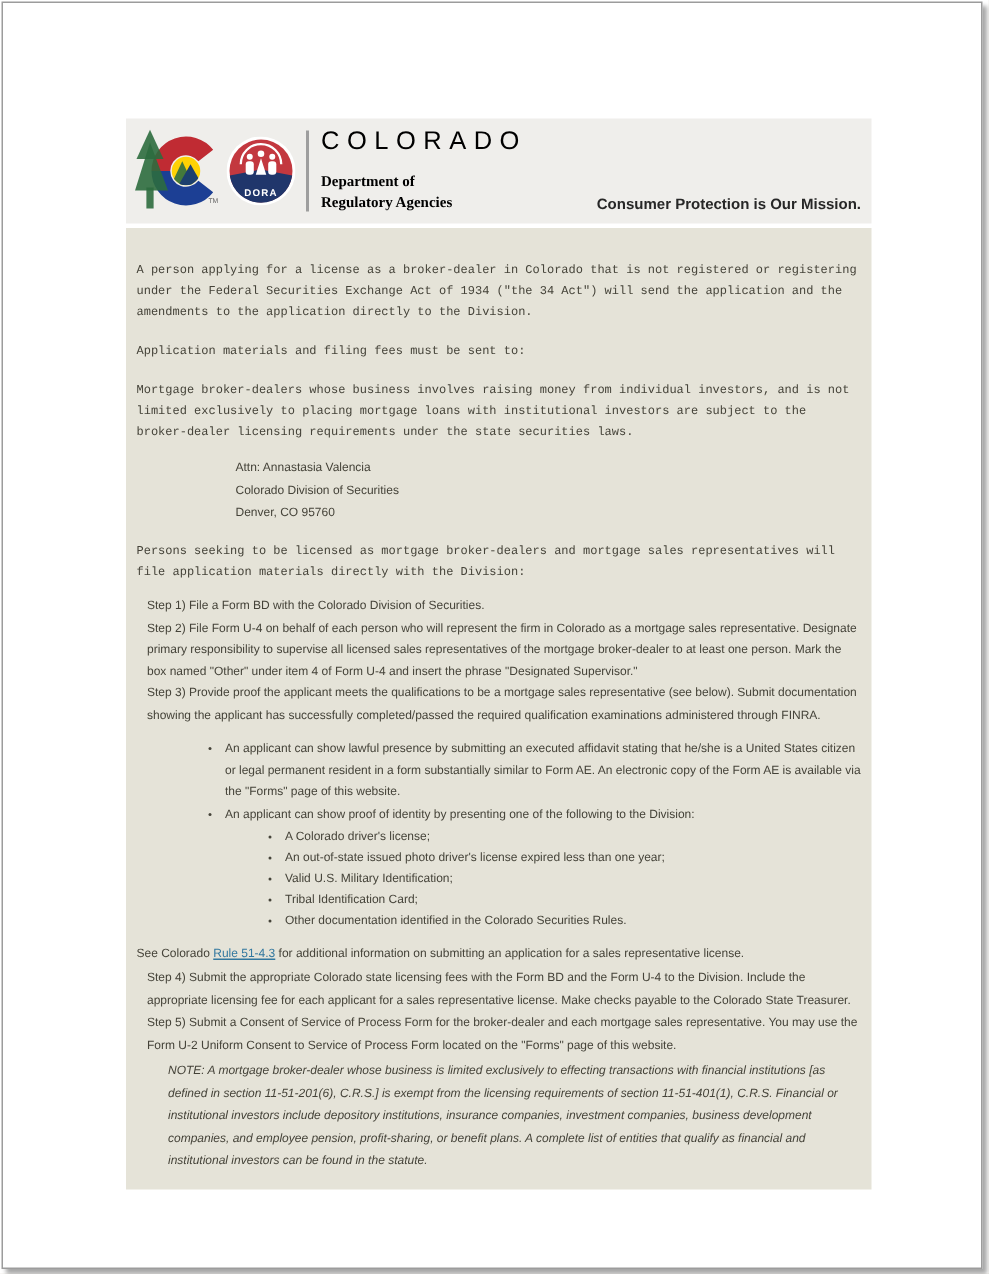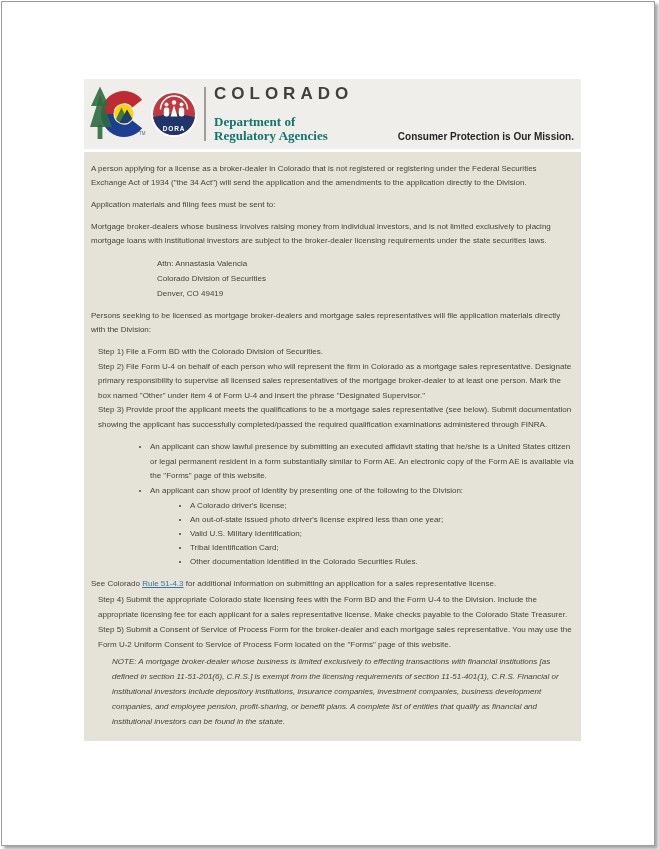--- a/index.html
+++ b/index.html
@@ -18,41 +18,41 @@
     height: 70px; background: #efeeeb;
     display: flex; align-items: center;
     padding: 0 7px 0 6px; box-sizing: border-box;
     margin-bottom: 3px;
   }
   .logo-co { width: 58px; height: 60px; flex: 0 0 auto; }
   .logo-dora { width: 46px; height: 46px; flex: 0 0 auto; margin-left: 3px; }
   .mast-divider { width: 2px; height: 54px; background: #9e9e9e; margin: 0 8px 0 7px; flex: 0 0 auto; }
   .brand { line-height: 1; }
   .brand-title {
-    font-weight: bold; font-size: 17px; letter-spacing: 5px;
-    color: #404040; margin-bottom: 13px; white-space: nowrap;
+    font-weight: normal; font-size: 17px; letter-spacing: 5px;
+    color: #000000; margin-bottom: 13px; white-space: nowrap;
   }
   .brand-dept {
     font-family: "Liberation Serif", serif; font-weight: bold;
-    font-size: 13px; line-height: 14px; color: #0f766e;
+    font-size: 10px; line-height: 14px; color: #000000;
   }
   .tagline {
     margin-left: auto; align-self: flex-end; margin-bottom: 7px;
     font-weight: bold; font-size: 10px; color: #272727; white-space: nowrap;
   }
 
   
   .content {
     background: #e5e3d8; color: #454339;
     padding: 10px 7px 12px 7px;
     font-size: 8px;
     min-height: 587px; box-sizing: border-box;
   }
   .content p { margin: 0; }
-  p.body { line-height: 14px; margin: 0 0 8px 0; }
+  p.body { line-height: 14px; margin: 12px 0 8px 0; font-family: Liberation Mono, monospace; }
   .address { line-height: 15px; margin: 0 0 8px 66px; }
   .steps { margin: 0 0 8px 7px; }
   .steps p { line-height: 14.5px; }
   strong { font-weight: normal; }
   ul.main { margin: 0 0 8px 0; padding-left: 48px; }
   ul.main > li { line-height: 14.5px; margin-left: 11px; }
   ul.sub { margin: 1px 0 0 0; padding-left: 40px; list-style-type: disc; }
   ul.sub > li { line-height: 14px; }
   .see { line-height: 14.5px; margin: 0 0 8px 0; }
   a.link { color: #33789f; text-decoration: underline; }
@@ -121,21 +121,21 @@
 
     <main class="content">
 
       <p class="body">A person applying for a license as a broker-dealer in Colorado that is not registered or registering under the Federal Securities Exchange Act of 1934 ("the 34 Act") will send the application and the amendments to the application directly to the Division.</p>
       <p class="body">Application materials and filing fees must be sent to:</p>
       <p class="body">Mortgage broker-dealers whose business involves raising money from individual investors, and is not limited exclusively to placing mortgage loans with institutional investors are subject to the broker-dealer licensing requirements under the state securities laws.</p>
 
       <div class="address">
         <div>Attn: Annastasia Valencia</div>
         <div>Colorado Division of Securities</div>
-        <div>Denver, CO 49419</div>
+        <div>Denver, CO 95760</div>
       </div>
 
       <p class="body">Persons seeking to be licensed as mortgage broker-dealers and mortgage sales representatives will file application materials directly with the Division:</p>
 
       <div class="steps">
         <p><strong>Step 1)</strong><span> File a Form BD with the Colorado Division of Securities.</span></p>
         <p><strong>Step 2)</strong><span> File Form U-4 on behalf of each person who will represent the firm in Colorado as a mortgage sales representative. Designate primary responsibility to supervise all licensed sales representatives of the mortgage broker-dealer to at least one person. Mark the box named "Other" under item 4 of Form U-4 and insert the phrase "Designated Supervisor."</span></p>
         <p><strong>Step 3)</strong><span> Provide proof the applicant meets the qualifications to be a mortgage sales representative (see below). Submit documentation showing the applicant has successfully completed/passed the required qualification examinations administered through FINRA.</span></p>
       </div>
 

